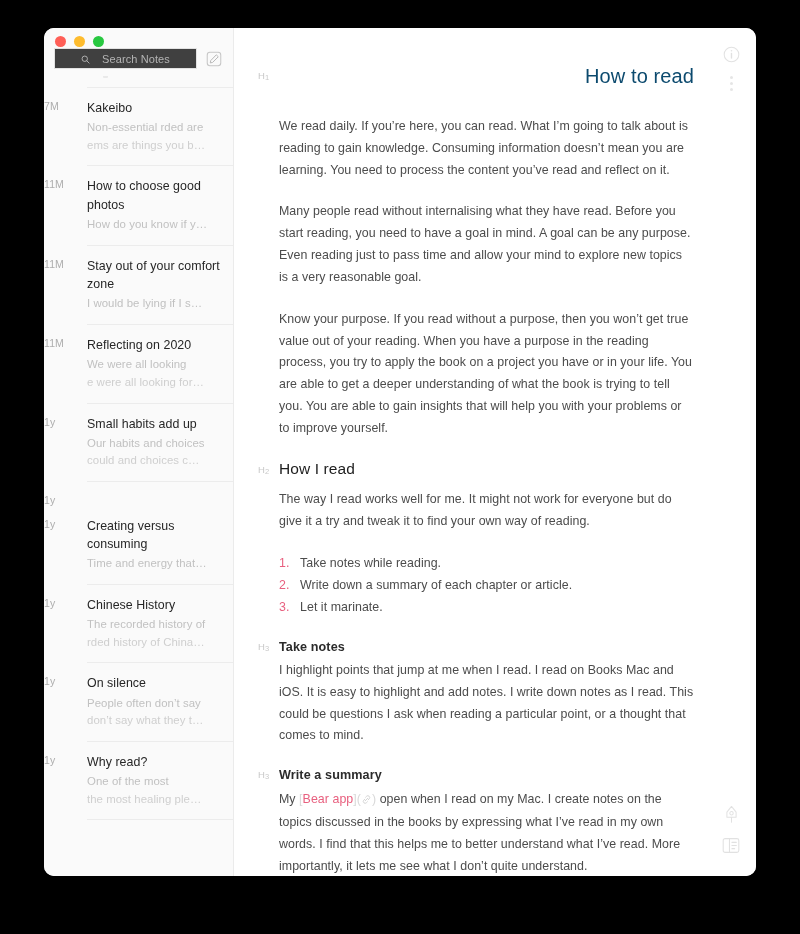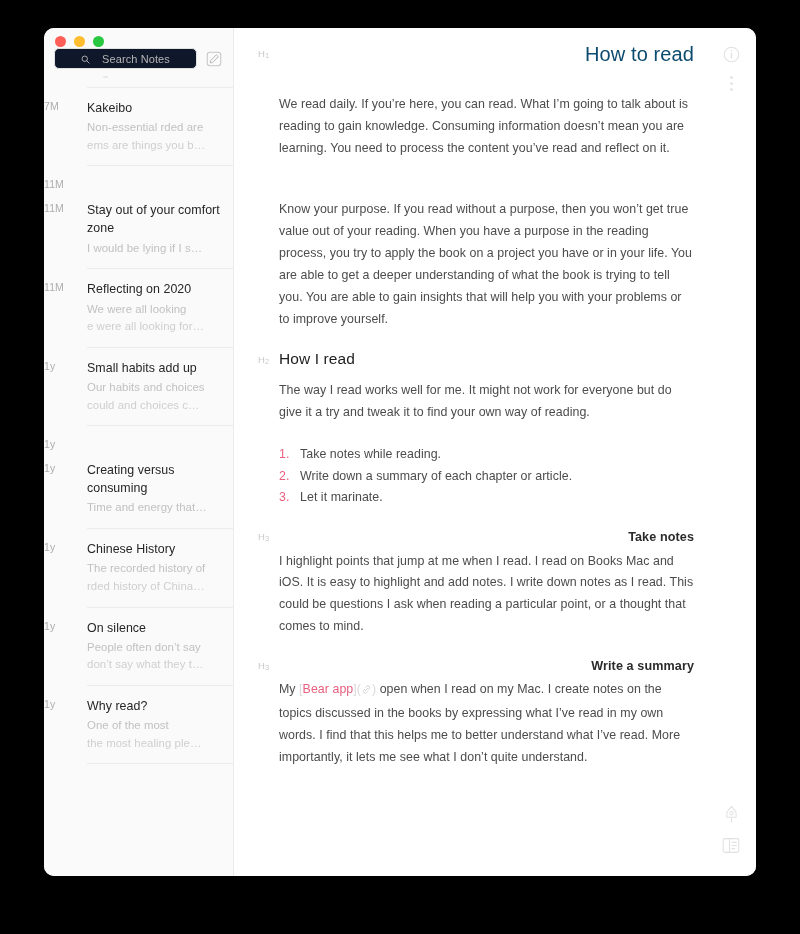--- a/index.html
+++ b/index.html
@@ -59,22 +59,22 @@
     align-items: center;
     width: 100%;
     gap: 7px;
     margin-bottom: 1px;
   }
 
   #search-input-wrap {
     flex: 1;
     height: 21px;
     border: 1px solid #e2e2e2;
-    border-radius: 5px;
-    background: #0f172a;
+    border-radius: 0;
+    background: #404040;
     display: flex;
     align-items: center;
     justify-content: center;
     gap: 12px;
   }
   #search-input-wrap .sicon { display: block; }
   #search-placeholder {
     font-size: 11px;
     color: #b4b4b4;
     letter-spacing: .1px;
@@ -156,21 +156,21 @@
   #editor {
     flex: 1;
     position: relative;
     background: #ffffff;
     overflow: hidden;
   }
 
   #editor-scroll {
     position: absolute;
     inset: 0;
-    padding: 14px 62px 0 24px;
+    padding: 36px 62px 0 24px;
     overflow: hidden;
   }
 
   .blk { position: relative; }
 
   .hmark {
     position: absolute;
     left: 0;
     font-size: 9.5px;
     color: #c9c9c9;
@@ -200,21 +200,20 @@
   }
   .h2-mark { top: 4px; }
 
   h3.doc-h3 {
     font-size: 12.6px;
     font-weight: 700;
     color: #2b2b2b;
     letter-spacing: .1px;
     margin-left: 21px;
     line-height: 1.3;
-    text-align: right;
   }
   .h3-mark { top: 2px; }
 
   p.doc-p {
     font-size: 12.4px;
     color: #4c4c4c;
     line-height: 1.76;
     letter-spacing: .05px;
     margin-left: 21px;
   }
@@ -316,20 +315,24 @@
     <div class="note-item">
           <div class="note-age">7M</div>
           <div class="note-body">
             <div class="note-title">Kakeibo</div>
             <div class="note-sub">Non-essential rded are</div>
             <div class="note-sub2">ems are things you b…</div>
           </div>
         </div>
         <div class="note-item">
           <div class="note-age">11M</div>
+          <div class="note-body">
+            <div class="note-title">How to choose good photos</div>
+            <div class="note-sub">How do you know if y…</div>
+          </div>
         </div>
         <div class="note-item">
           <div class="note-age">11M</div>
           <div class="note-body">
             <div class="note-title">Stay out of your comfort zone</div>
             <div class="note-sub">I would be lying if I s…</div>
           </div>
         </div>
         <div class="note-item">
           <div class="note-age">11M</div>
@@ -390,20 +393,21 @@
 
       <div class="blk">
         <span class="hmark h1-mark">H<sub>1</sub></span>
         <h1 class="doc-title">How to read</h1>
       </div>
 
       <div class="gap-lg"></div>
       <p class="doc-p">We read daily. If you’re here, you can read. What I’m going to talk about is reading to gain knowledge. Consuming information doesn’t mean you are learning. You need to process the content you’ve read and reflect on it.</p>
 
       <div class="gap-md"></div>
+      <p class="doc-p">Many people read without internalising what they have read. Before you start reading, you need to have a goal in mind. A goal can be any purpose. Even reading just to pass time and allow your mind to explore new topics is a very reasonable goal.</p>
 
       <div class="gap-md"></div>
       <p class="doc-p">Know your purpose. If you read without a purpose, then you won’t get true value out of your reading. When you have a purpose in the reading process, you try to apply the book on a project you have or in your life. You are able to get a deeper understanding of what the book is trying to tell you. You are able to gain insights that will help you with your problems or to improve yourself.</p>
 
       <div class="gap-md"></div>
       <div class="blk">
         <span class="hmark h2-mark">H<sub>2</sub></span>
         <h2 class="doc-h2">How I read</h2>
       </div>
 

